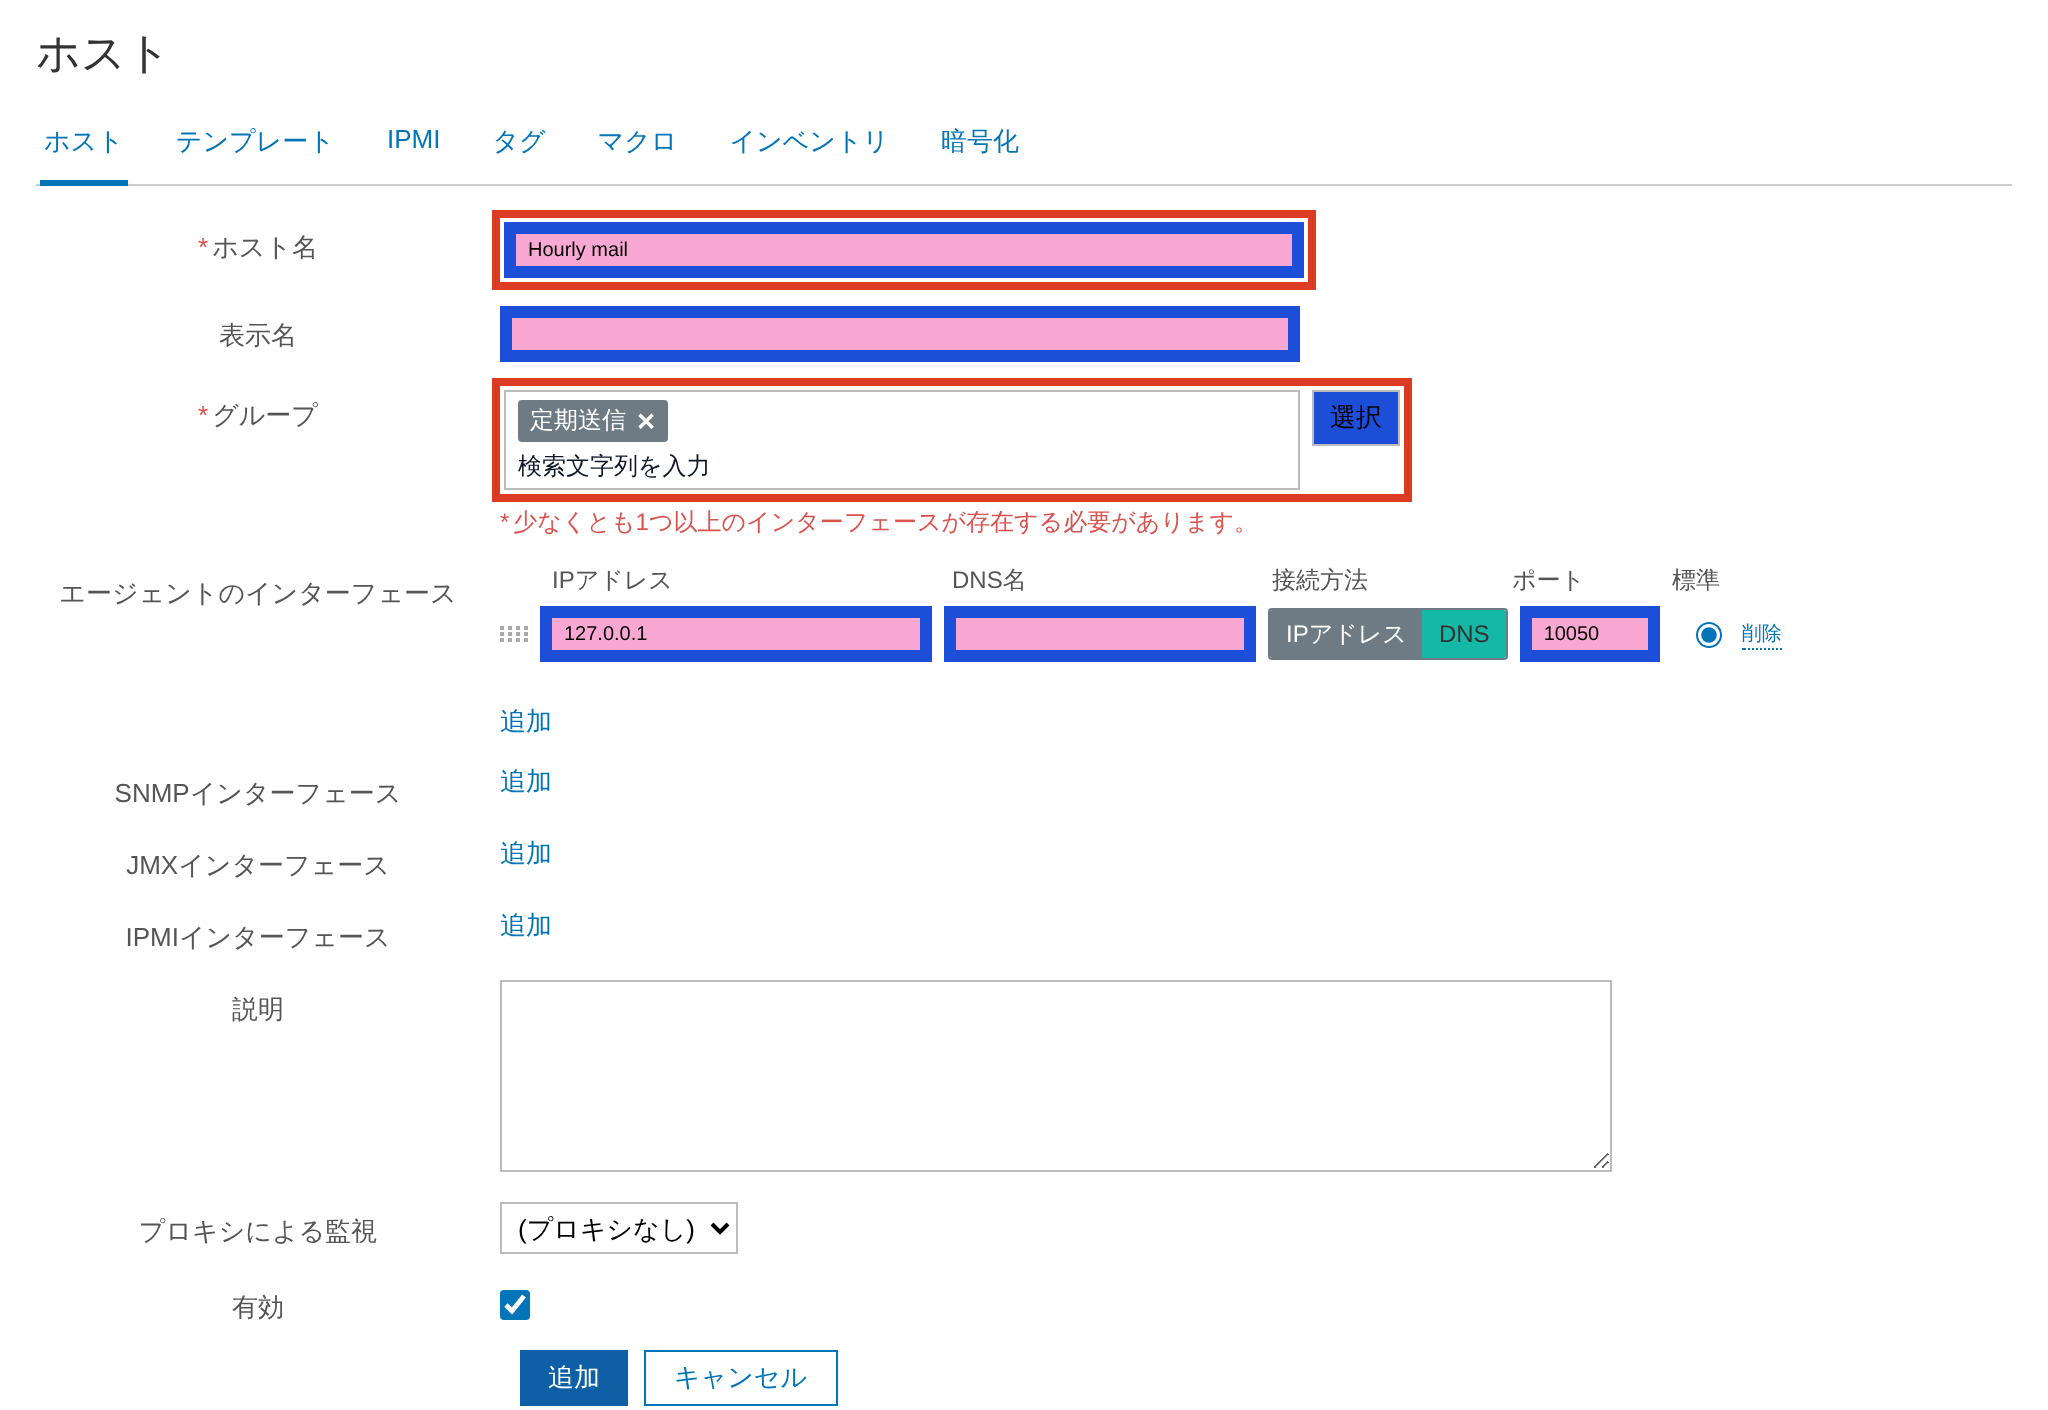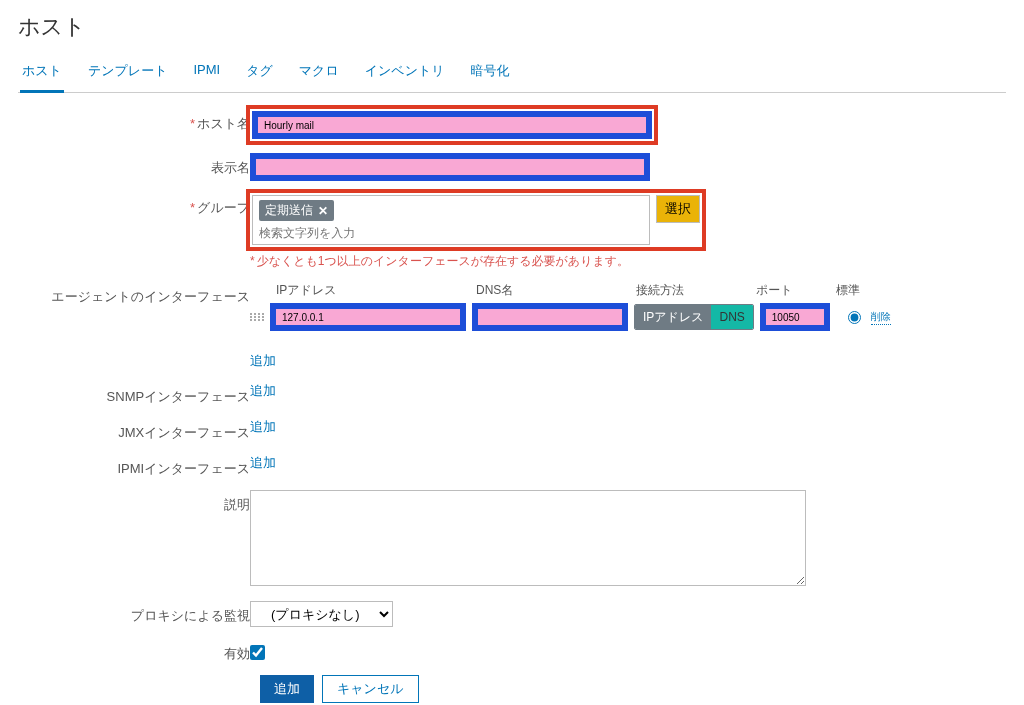--- a/index.html
+++ b/index.html
@@ -3,53 +3,53 @@
 <meta charset="utf-8">
 <style>
 * { box-sizing: border-box; margin: 0; padding: 0; }
 body { font-family: Arial, "Hiragino Sans", "Meiryo", sans-serif; font-size: 13px; color: #333; background: #fff; }
 .page { padding: 12px 18px; }
 h1 { font-size: 22px; font-weight: 400; color: #333; margin-bottom: 14px; }
 .tabs { border-bottom: 1px solid #ccc; display: flex; gap: 22px; padding: 0 2px; margin-bottom: 16px; }
 .tab { padding: 6px 2px 10px; color: #0275b8; cursor: pointer; font-size: 13px; }
 .tab.active { color: #0275b8; border-bottom: 3px solid #0275b8; margin-bottom: -1px; }
 .form-row { display: flex; align-items: flex-start; margin-bottom: 12px; }
-.form-label { width: 232px; text-align: right; padding-top: 6px; color: #555; font-size: 13px; }
+.form-label { width: 232px; text-align: center; padding-right: 10px; padding-top: 6px; color: #555; font-size: 13px; }
 .req { color: #d9534f; margin-right: 2px; }
 .form-field { flex: 1; position: relative; }
 input[type="text"] { height: 28px; border: 6px solid #1d4ed8; padding: 0 6px; font-size: 10px; background: #f9a8d4; }
 .w-400 { width: 400px; }
 .hl-red { outline: 4px solid #de3b24; outline-offset: 0; }
 .hl-wrap { padding: 2px; }
 .group-box { width: 398px; border: 1px solid #bcbcbc; background: #fff; padding: 4px 6px 2px; min-height: 48px; }
 .group-row { display: flex; gap: 6px; align-items: flex-start; }
 .group-tag { display:inline-flex; align-items:center; background:#6f7b84; color:#fff; font-size:12px; padding:2px 6px; border-radius:2px; gap:5px; }
 .group-tag .x { cursor:pointer; font-weight:bold; }
-.group-placeholder { color:#737373; font-size:12px; margin-top:4px; }
-.btn-select { height:28px; padding:0 8px; border:1px solid #bcbcbc; background:#eab308; cursor:pointer; font-size:13px; white-space:nowrap; }
+.group-placeholder { color:#0f172a; font-size:12px; margin-top:4px; }
+.btn-select { height:28px; padding:0 8px; border:1px solid #bcbcbc; background:#1d4ed8; cursor:pointer; font-size:13px; white-space:nowrap; }
 .warn { color:#d9534f; font-size:12px; margin-top:6px; }
 .iface-head { display:flex; gap:0; margin-bottom:4px; color:#555; font-size:12px; padding-left:26px; }
 .col-ip { width:200px; }
 .col-dns { width:160px; }
 .col-conn { width:120px; }
 .col-port { width:80px; }
 .col-def { width:60px; }
 .iface-row { display:flex; align-items:center; gap:6px; margin-bottom:21px; }
 .drag { width:14px; color:#aaa; cursor:grab; font-size:12px; line-height:1; text-align:center; display:flex; flex-direction:column; gap:1px; }
 .drag span{height:2px;border-top:2px dotted #aaa;}
 .input-ip { width:196px; }
 .input-dns { width:156px; }
 .toggle { display:inline-flex; border:1px solid #6f7b84; border-radius:2px; overflow:hidden; height:26px; }
 .toggle-btn { padding:0 8px; display:flex; align-items:center; font-size:12px; background:#14b8a6; color:#333; cursor:pointer; border:none; }
 .toggle-btn.active { background:#6f7b84; color:#fff; }
 .input-port { width:70px; }
 .radio-std { margin-left:12px; accent-color:#0275b8; }
 .link { color:#0275b8; cursor:pointer; font-size:13px; }
 .textarea { width:556px; height:96px; border:1px solid #bcbcbc; resize:both; padding:4px; font-family:inherit; font-size:13px; }
-select { height:26px; border:1px solid #bcbcbc; background:#fff; font-size:13px; padding:0 16px; }
+select { height:26px; border:1px solid #bcbcbc; background:#fff; font-size:13px; padding:0 4px; }
 .checkbox { accent-color:#0275b8; width:15px; height:15px; margin-top:6px; }
 .actions { margin-left:242px; margin-top:8px; display:flex; gap:8px; }
 .btn-primary { background:#0e5fa6; color:#fff; border:none; height:28px; padding:0 14px; font-size:13px; cursor:pointer; }
 .btn-secondary { background:#fff; color:#0275b8; border:1px solid #0275b8; height:28px; padding:0 14px; font-size:13px; cursor:pointer; }
 .del-link { color:#0275b8; border-bottom:1px dotted #0275b8; cursor:pointer; margin-left:4px; font-size:10px; }
 </style>
 </head>
 <body>
 
 <div class="page">

